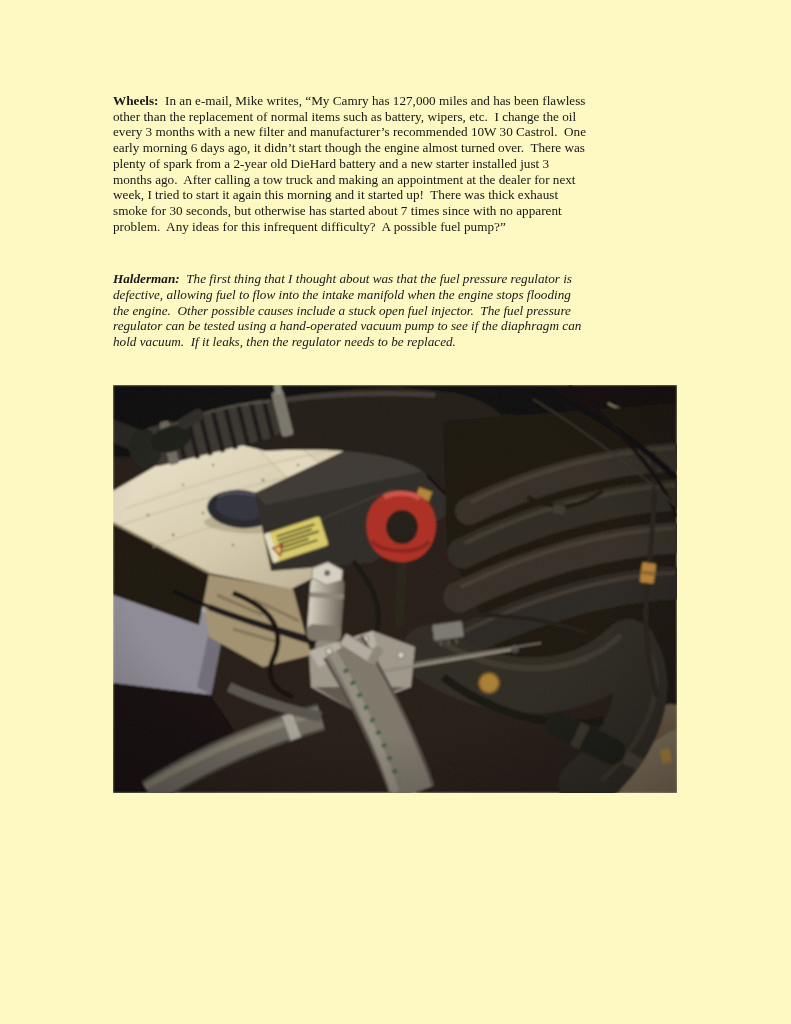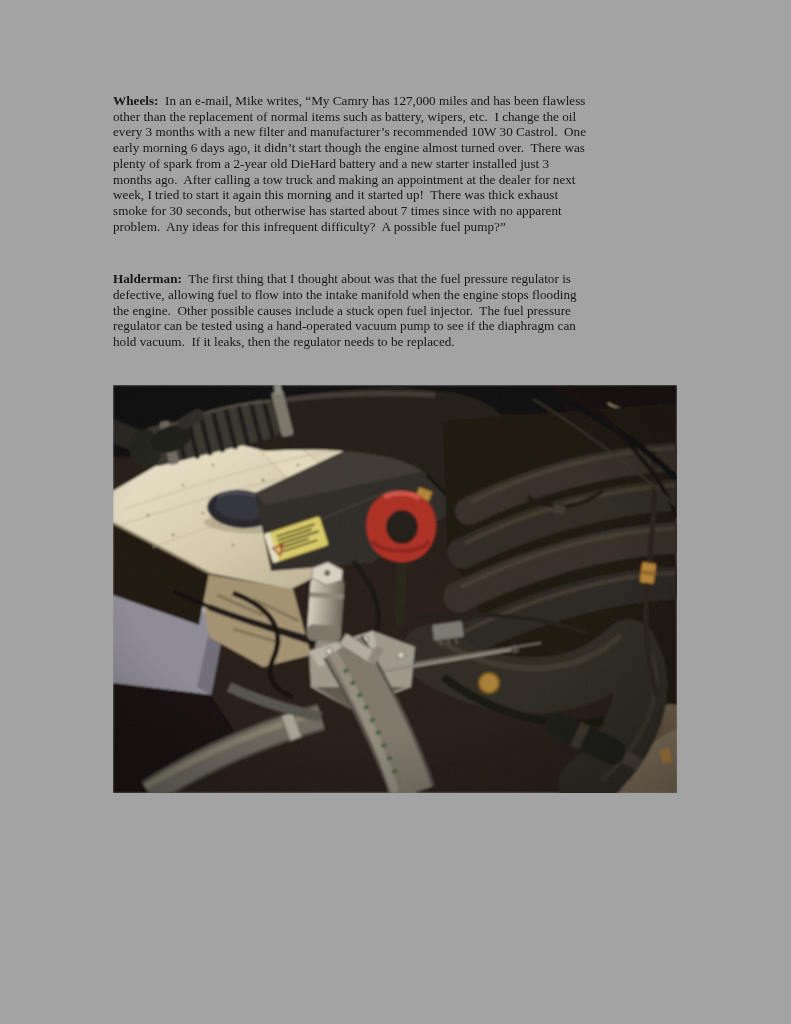--- a/index.html
+++ b/index.html
@@ -1,21 +1,21 @@
 <!DOCTYPE html>
 <html><head>
 <meta charset="utf-8">
 <style>
   html,body{margin:0;padding:0;}
   body{width:791px;height:1024px;background:#ffffff;font-family:"Liberation Serif", serif;}
-  .page{position:relative;width:791px;height:1024px;background:#a3a3a3;overflow:hidden;}
+  .page{position:relative;width:791px;height:1024px;background:#fef9c3;overflow:hidden;}
   .textblock{position:absolute;left:113px;top:93px;width:582px;color:#161616;
              font-size:13.2px;line-height:15.7px;}
   .para{white-space:pre;}
-  .para + .para{margin-top:37px;}
+  .para + .para{margin-top:37px;font-style:italic;}
   .lbl{font-weight:bold;}
   .photo{position:absolute;left:113px;top:385px;width:564px;height:408px;}
   .photo svg{display:block;width:100%;height:100%;}
 </style>
 </head>
 <body>
 
 <div class="page">
 
   <div class="textblock" id="textblock">

